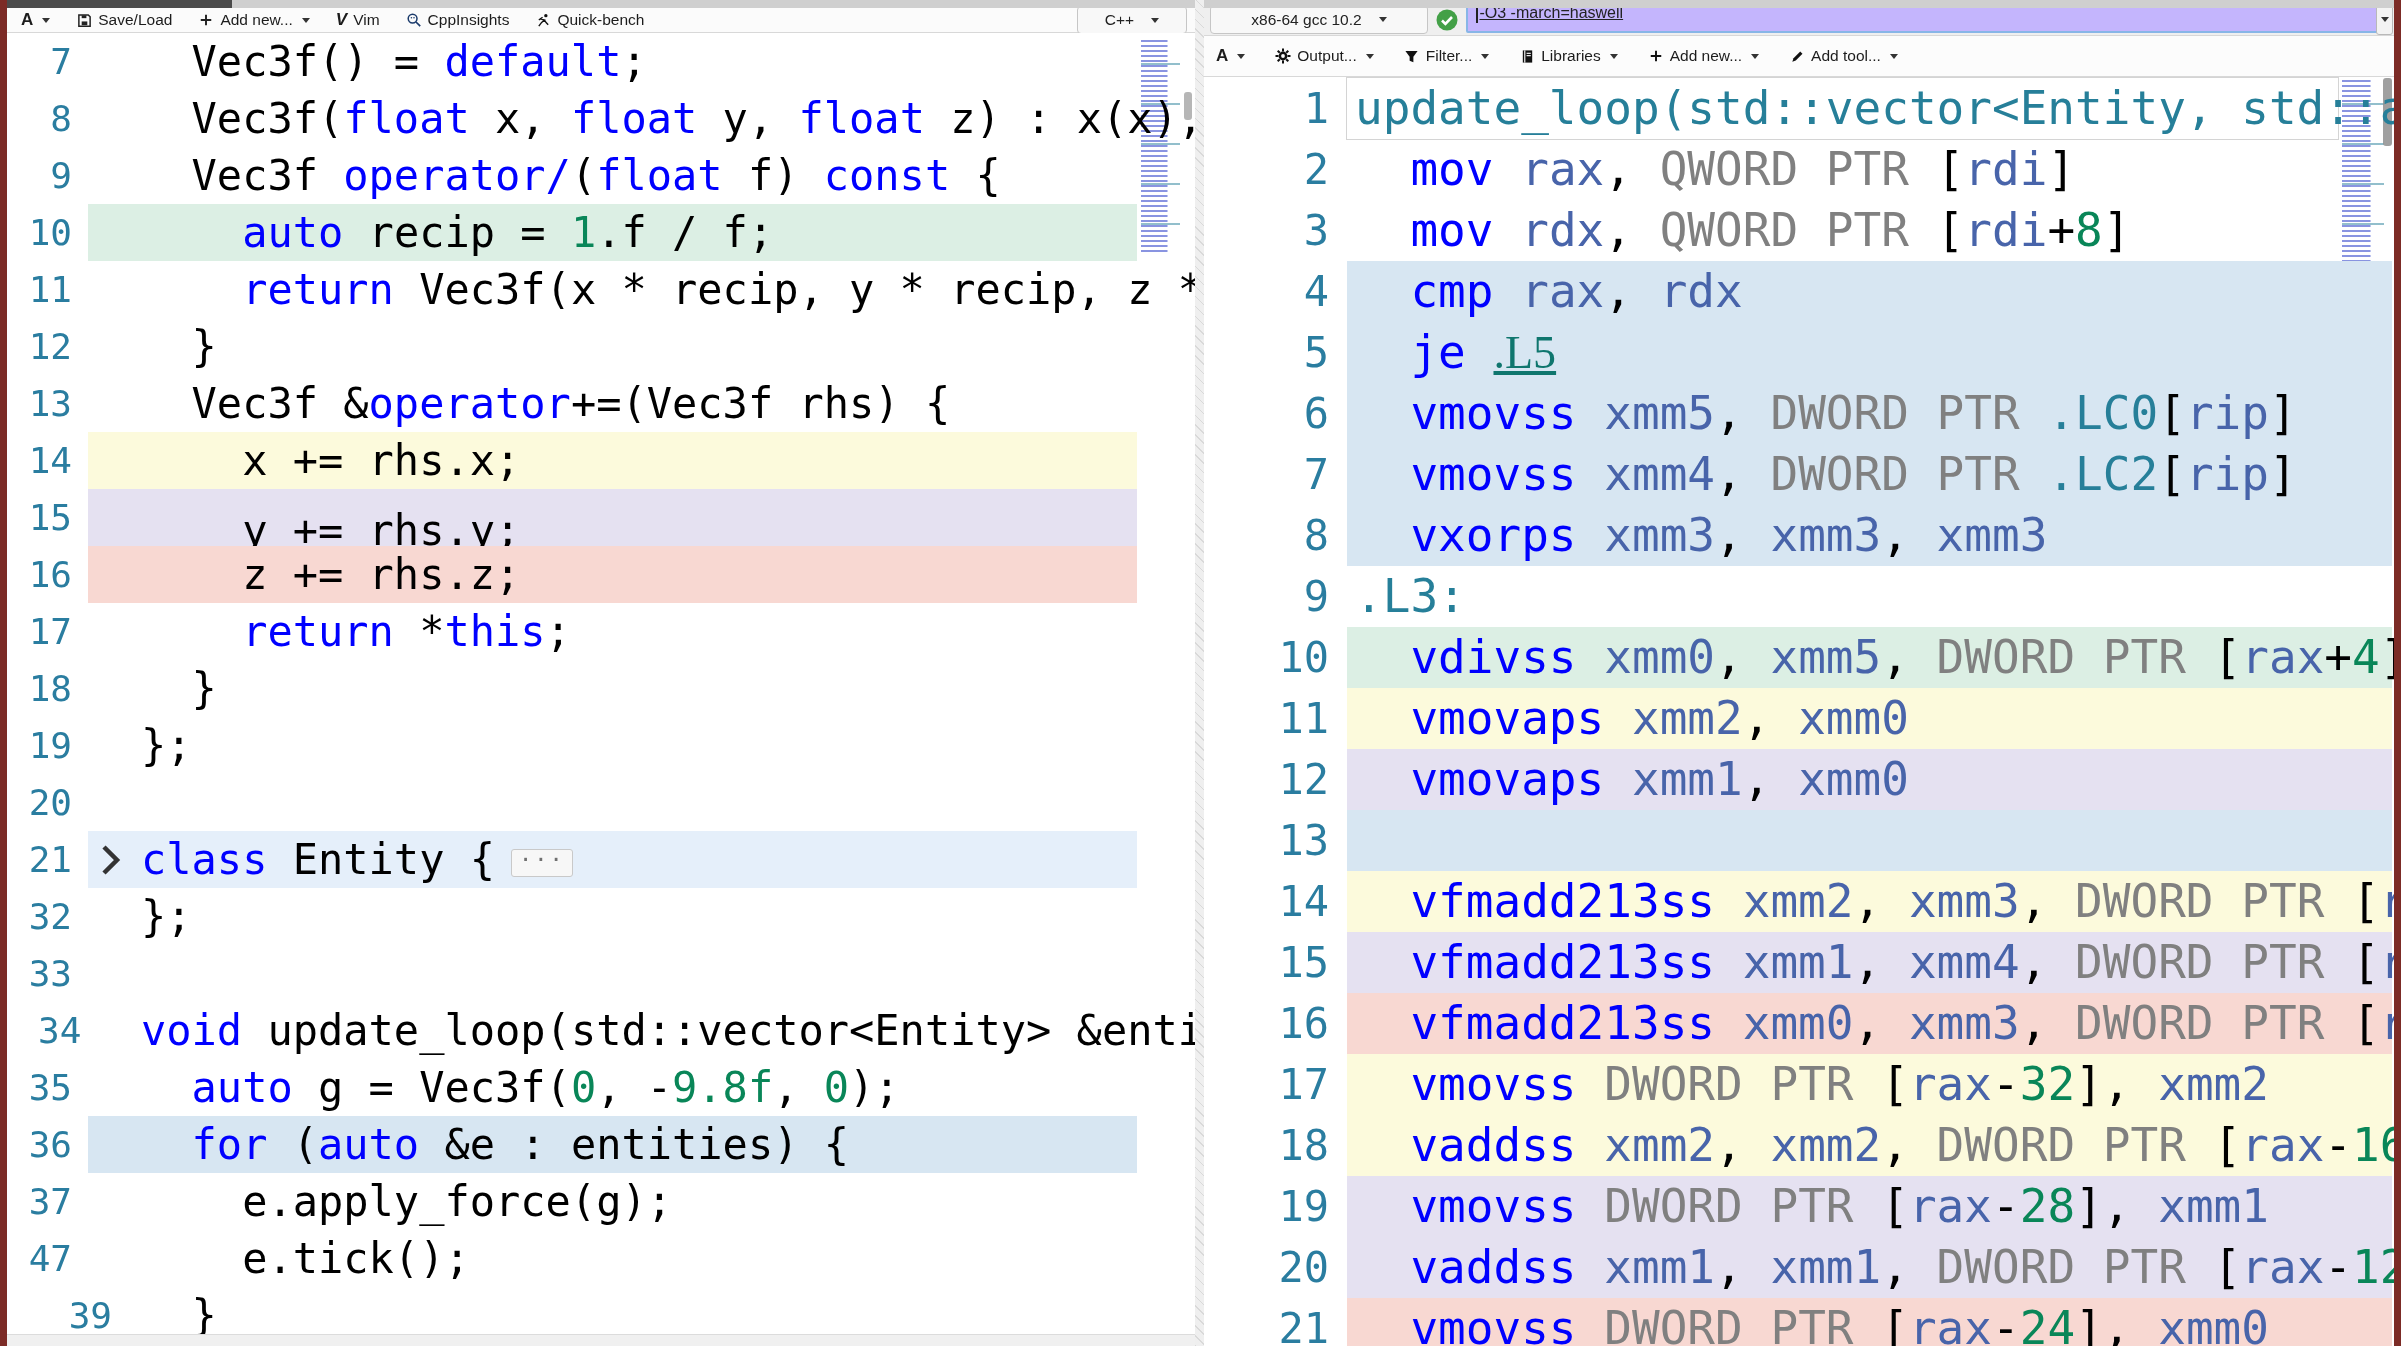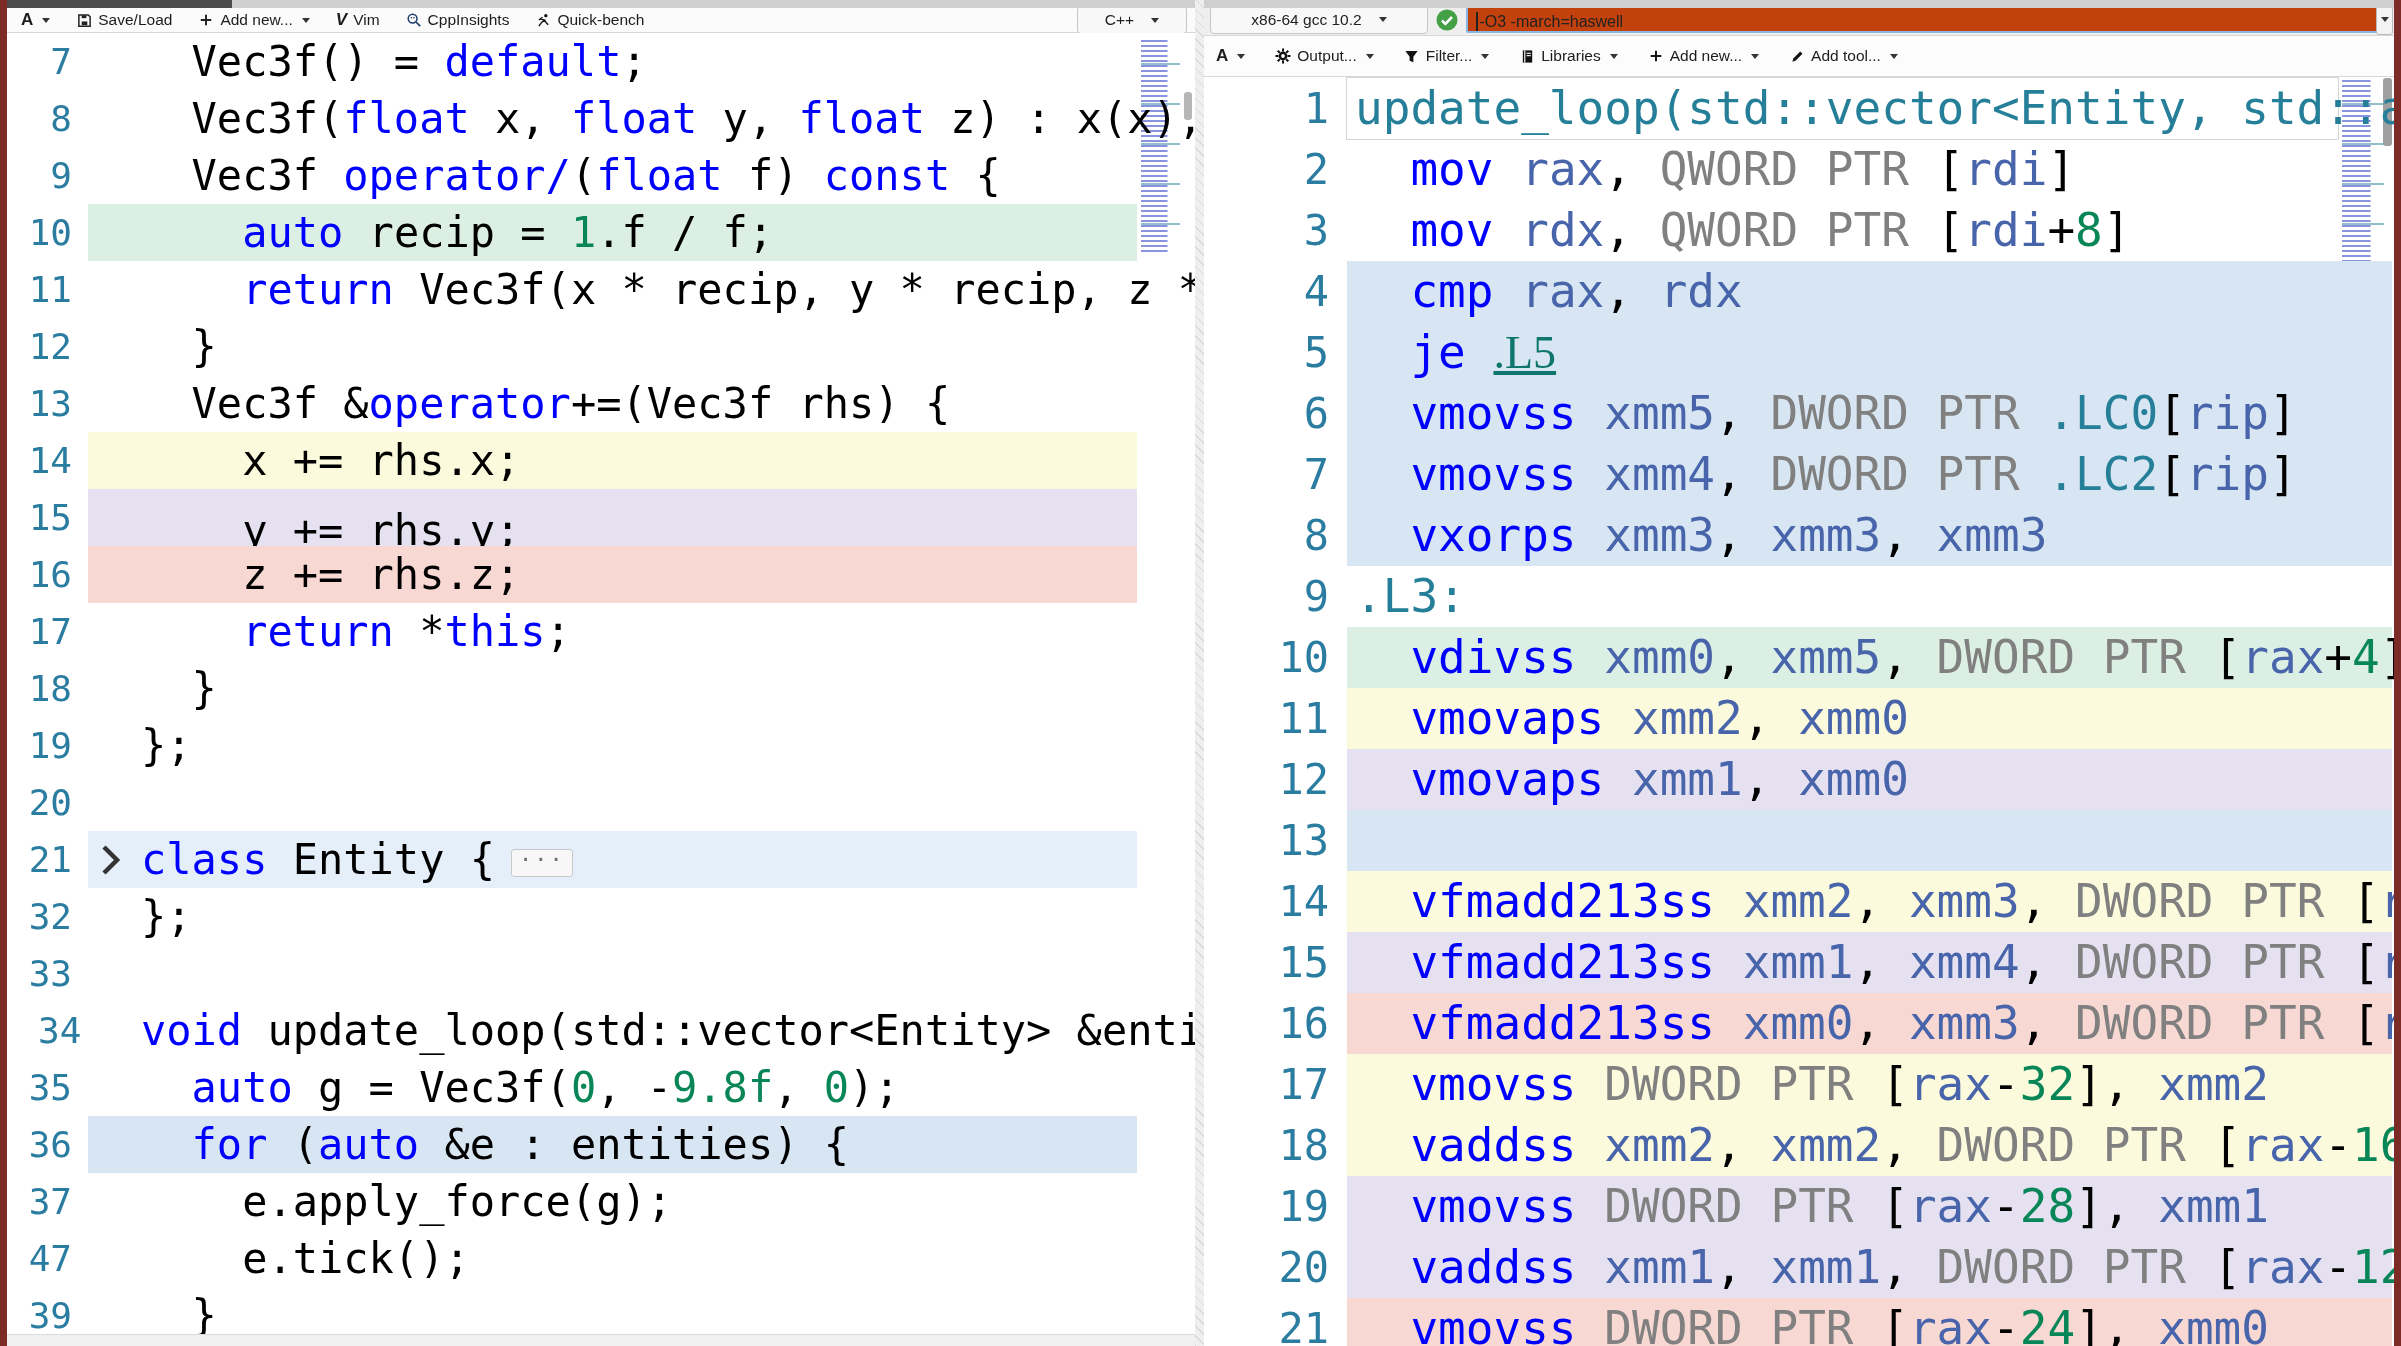--- a/index.html
+++ b/index.html
@@ -29,23 +29,23 @@
   .vim-v{font-weight:bold;font-style:italic;font-size:17px;}
   .icon{display:inline-flex;width:16px;height:16px;align-items:center;justify-content:center;}
   .icon svg{display:block;}
   .dropdown{display:flex;align-items:center;justify-content:center;gap:14px;
             border:1px solid #c6c6c6;border-radius:4px;background:#f8f8f8;font-size:15.5px;color:#222;}
   .lang-dd{position:absolute;right:8px;top:-2px;width:110px;height:28px;}
   
   .comp-row{position:relative;height:36px;background:#efefef;border-bottom:1px solid #d8d8d8;}
   .comp-dd{position:absolute;left:6px;top:5px;width:218px;height:29px;}
   .ok-badge{position:absolute;left:232px;top:9px;width:22px;height:22px;}
-  .opts-wrap{position:absolute;left:262px;top:2px;right:14px;height:31px;background:#c2410c;
-             border:2px solid #88b6e7;border-radius:2px;display:flex;align-items:flex-end;padding:0 8px;
-             font-size:16px;color:#222;}
+  .opts-wrap{position:absolute;left:262px;top:2px;right:14px;height:31px;background:#c4b5fd;
+             border:2px solid #88b6e7;border-radius:2px;display:flex;align-items:flex-start;padding:0 8px;
+             font-size:16px;color:#222;text-decoration:underline;}
   .opts-caret-btn{position:absolute;right:-15px;top:0px;width:17px;height:31px;border:1px solid #b9b9b9;
              border-radius:3px;background:#f3f3f3;display:flex;align-items:center;justify-content:center;}
   .text-caret{width:1.5px;height:19px;background:#222;margin-right:2px;}
   .tb-right2{height:41px;padding:0 12px;gap:30px;background:#fcfcfc;font-size:15.5px;}
   
   .editor{position:absolute;left:0;right:0;overflow:hidden;background:#fff;}
   .ed-left{top:25px;bottom:12px;}
   .row{position:absolute;left:0;right:0;}
   .hl{position:absolute;top:0;bottom:0;}
   .gutter-num{position:absolute;top:0;text-align:right;color:#2a7da0;
@@ -233,21 +233,21 @@
         </div>
         <div class="row" style="top: 1140px; height: 57px;">
           <div class="gutter-num" style="width: 65px; font-size: 36px; line-height: 57px;">37</div>
           <div class="code" style="left: 134px; font-size: 42px; line-height: 57px; text-align: center;"><span>    e.apply_force(g);</span></div>
         </div>
         <div class="row" style="top: 1197px; height: 57px;">
           <div class="gutter-num" style="width: 65px; font-size: 36px; line-height: 57px;">47</div>
           <div class="code" style="left: 134px; font-size: 42px; line-height: 57px;"><span>    e.tick();</span></div>
         </div>
         <div class="row" style="top: 1254px; height: 57px;">
-          <div class="gutter-num" style="width: 65px; font-size: 36px; line-height: 57px;">39</div>
+          <div class="gutter-num" style="width: 65px; font-size: 36px; line-height: 57px; margin-left: 40px;">39</div>
           <div class="code" style="left: 134px; font-size: 42px; line-height: 57px;"><span>  }</span></div>
         </div>
       </div>
     <div class="bottom-strip"></div>
   </div>
 
   <div class="splitter"></div>
 
   <div class="pane-right">
     <div class="comp-row">

